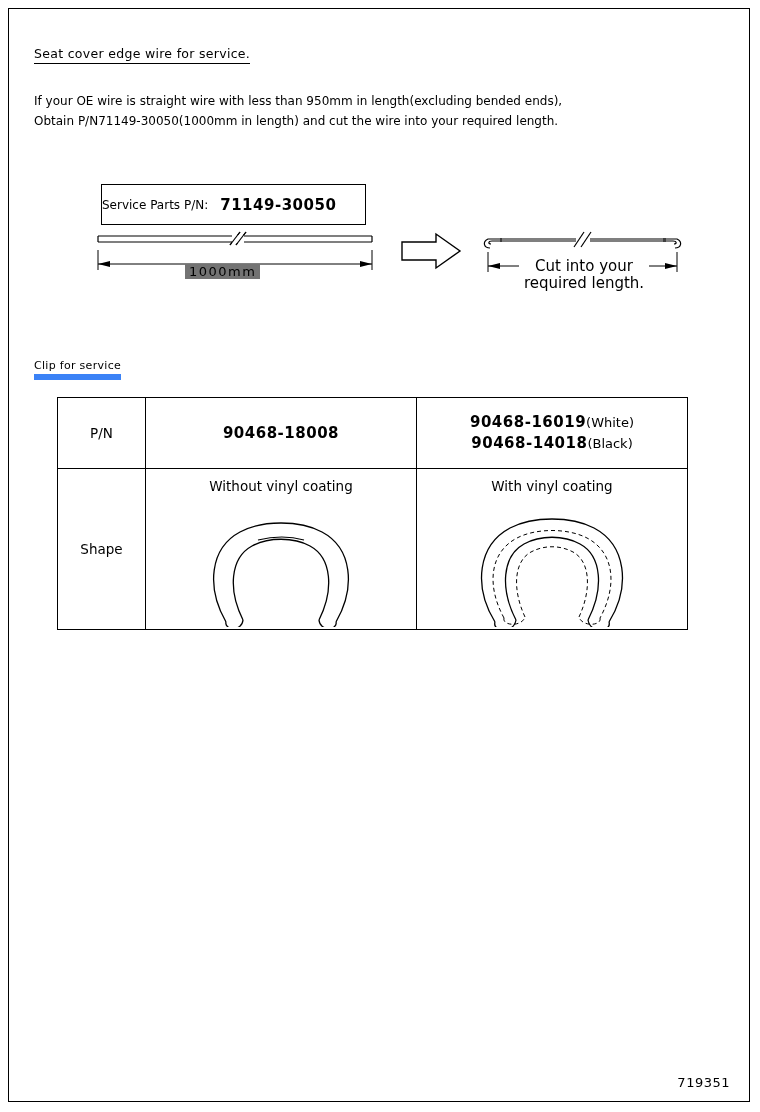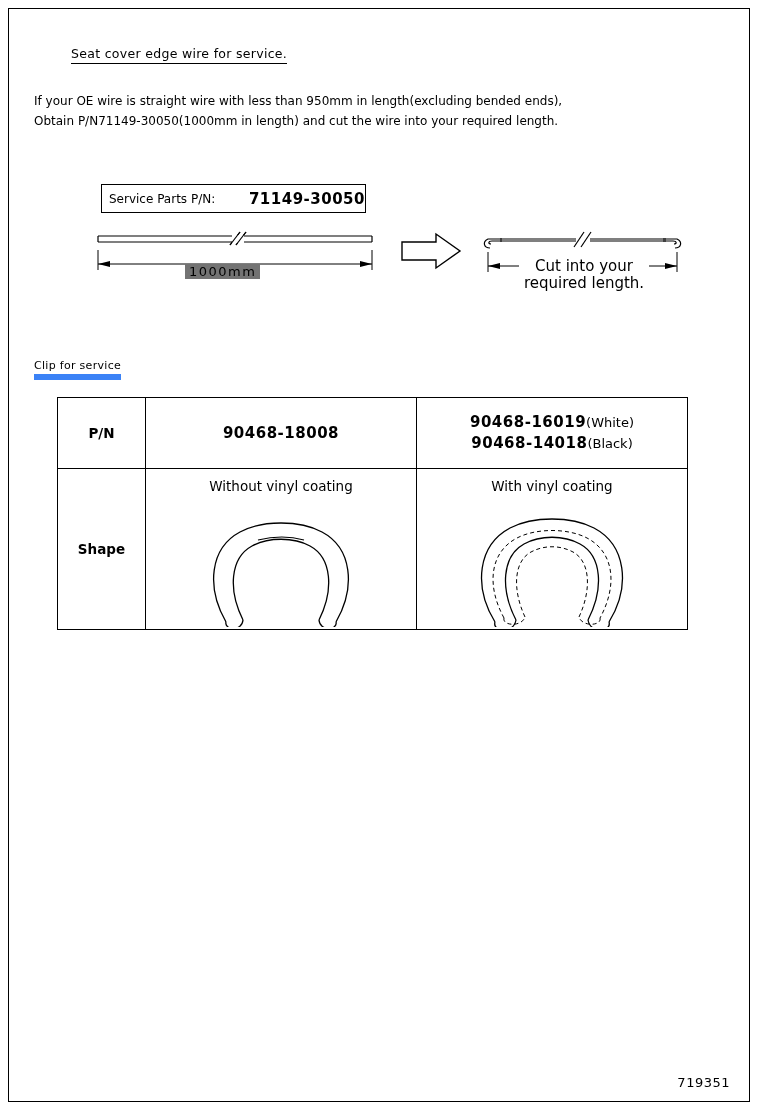--- a/index.html
+++ b/index.html
@@ -35,21 +35,20 @@
   
   .sec1-title {
     position: absolute;
     left: 34px;
     top: 46px;
     font-size: 12.5px;
     letter-spacing: 0.3px;
     border-bottom: 1px solid #000;
     padding-bottom: 2px;
     white-space: nowrap;
-    margin-left: 37px;
   }
   .sec1-line1 {
     position: absolute;
     left: 34px;
     top: 94px;
     font-size: 12px;
     white-space: nowrap;
   }
   .sec1-line2 {
     position: absolute;
@@ -57,36 +56,34 @@
     top: 114px;
     font-size: 12px;
     white-space: nowrap;
   }
 
   .pn-box {
     position: absolute;
     left: 101px;
     top: 184px;
     width: 265px;
-    height: 29px;
+    height: 41px;
     border: 1px solid #000;
     box-sizing: border-box;
     display: flex;
     align-items: center;
-    padding-left: 7px;
-    justify-content: space-between;
   }
   .pn-box .lbl {
     font-size: 12px;
   }
   .pn-box .val {
     font-size: 15px;
     font-weight: bold;
     letter-spacing: 0.5px;
-    margin-left: 6px;
+    margin-left: 12px;
   }
 
   
   .wire-wrap {
     position: absolute;
     left: 90px;
     top: 228px;
     width: 290px;
     height: 62px;
   }
@@ -144,21 +141,21 @@
     top: 397px;
     width: 621px;
     border-collapse: collapse;
     table-layout: fixed;
   }
   .clip-table td {
     border: 1px solid #000;
     text-align: center;
     vertical-align: middle;
   }
-  .col-label { width: 85px; font-weight: bold; }
+  .col-label { width: 85px; }
   .col-a { width: 268px; }
   .col-b { width: 268px; }
 
   .row-pn td { height: 68px; }
   .row-shape td { height: 158px; }
 
   .cell-label {
     font-size: 13.5px;
   }
   .pn-val {

